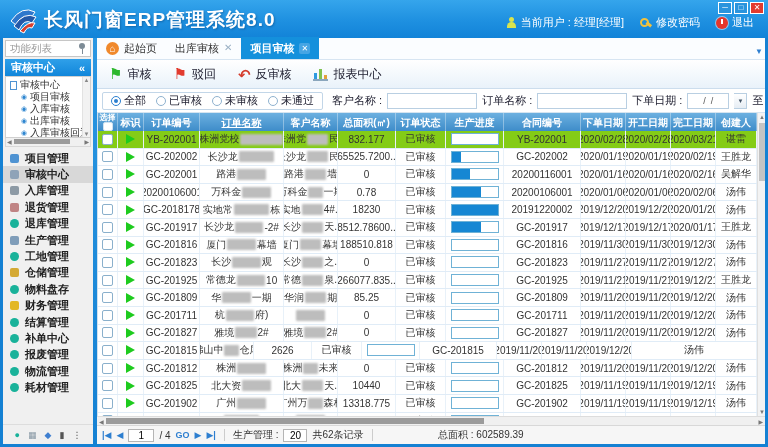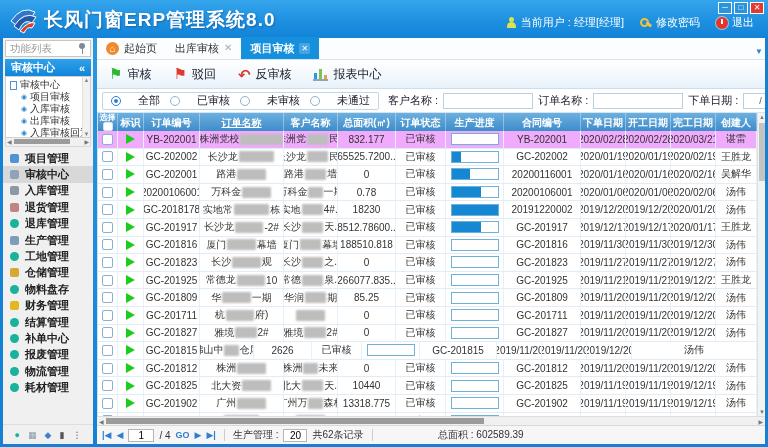--- a/index.html
+++ b/index.html
@@ -75,40 +75,40 @@
   .flag{font-size:15px;line-height:14px;}
   .flag.green{color:#2db82d;} .flag.red{color:#e23b2e;}
   .undo{color:#d43c2c;font-size:15px;font-weight:bold;line-height:13px;}
   .chart-ic{width:15px;height:13px;border-bottom:2px solid #8aa6bd;
     background-image:linear-gradient(#2d9ae0,#2d9ae0),linear-gradient(#7fc24f,#7fc24f),linear-gradient(#e2a13c,#e2a13c);
     background-repeat:no-repeat;background-size:3px 6px,3px 10px,3px 4px;background-position:1px 5px,6px 1px,11px 7px;}
 
   #filterbar{height:24px;border-bottom:1px solid #d5e4f0;display:flex;align-items:center;
     padding:0 5px;font-size:11px;color:#223;gap:5px;background:#fff;overflow:hidden;white-space:nowrap;}
   .radio-group{display:flex;align-items:center;gap:10px;border:1px solid #c2d6e8;border-radius:2px;height:18px;padding:0 8px;margin-right:4px;flex:none;}
-  .radio{display:flex;align-items:center;gap:17px;}
+  .radio{display:flex;align-items:center;gap:3px;}
   .rdot{width:10px;height:10px;border:1px solid #8fb2cf;border-radius:50%;background:#fff;position:relative;flex:none;}
   .rdot.on{border-color:#2b7fd0;}
   .rdot.on::after{content:"";position:absolute;left:2px;top:2px;width:4px;height:4px;background:#2b7fd0;border-radius:50%;}
   .flabel{flex:none;}
   .finput{height:16px;border:1px solid #b9cfe2;width:90px;font-size:10px;padding:0 2px;flex:none;}
   .dinput{height:16px;border:1px solid #b9cfe2;width:42px;color:#555;font-size:9px;text-align:center;padding:0;flex:none;}
   .dbtn{width:13px;height:16px;border:1px solid #b9cfe2;border-left:none;font-size:6px;color:#456;
     display:flex;align-items:center;justify-content:center;background:linear-gradient(#fff,#e6edf4);flex:none;}
 
   
   #grid{flex:1;position:relative;overflow:hidden;border-left:1px solid #cfe0ee;}
   #ghead{display:flex;height:18px;background:linear-gradient(180deg,#6cb0e0,#3e8cc9);color:#fff;
     font-size:10px;font-weight:bold;padding-right:8px;}
   .hc{display:flex;align-items:center;justify-content:center;border-right:1px solid rgba(255,255,255,.35);
     overflow:hidden;white-space:nowrap;flex:none;flex-direction:column;line-height:9px;}
   .hc.grow{flex:1;}
   #gbody{position:absolute;top:18px;bottom:0;left:0;right:8px;overflow:hidden;}
   .trow{display:flex;height:17.6px;background:#fff;border-bottom:1px solid #e0ecf7;}
-  .trow.sel{background:#f0abfc;}
+  .trow.sel{background:#84cc16;}
   .c{display:flex;align-items:center;justify-content:center;border-right:1px solid #e8f1f9;
     font-size:10px;color:#333;overflow:hidden;white-space:nowrap;flex:none;}
   .c.grow{flex:1;}
   .cb{width:11px;height:11px;border:1px solid #8ab0cc;background:#fff;border-radius:2px;}
   .hcb{width:10px;height:10px;border:1px solid #cfe2f1;background:#fff;border-radius:2px;}
   .tri{width:0;height:0;border-left:9px solid #1ecb1e;border-top:5px solid transparent;border-bottom:5px solid transparent;}
   .pbar{width:48px;height:12px;background:#fff;border:1px solid #6fb2d6;position:relative;}
   .pfill{position:absolute;left:0;top:0;bottom:0;background:#1687d3;}
   .mz{color:transparent;background:#bdbdbd;filter:blur(1.3px);border-radius:1px;margin:0 1px;}
   #vscroll{position:absolute;right:0;top:0;bottom:0;width:8px;background:#f3f3f3;border-left:1px solid #e0e0e0;font-size:6px;color:#777;}

